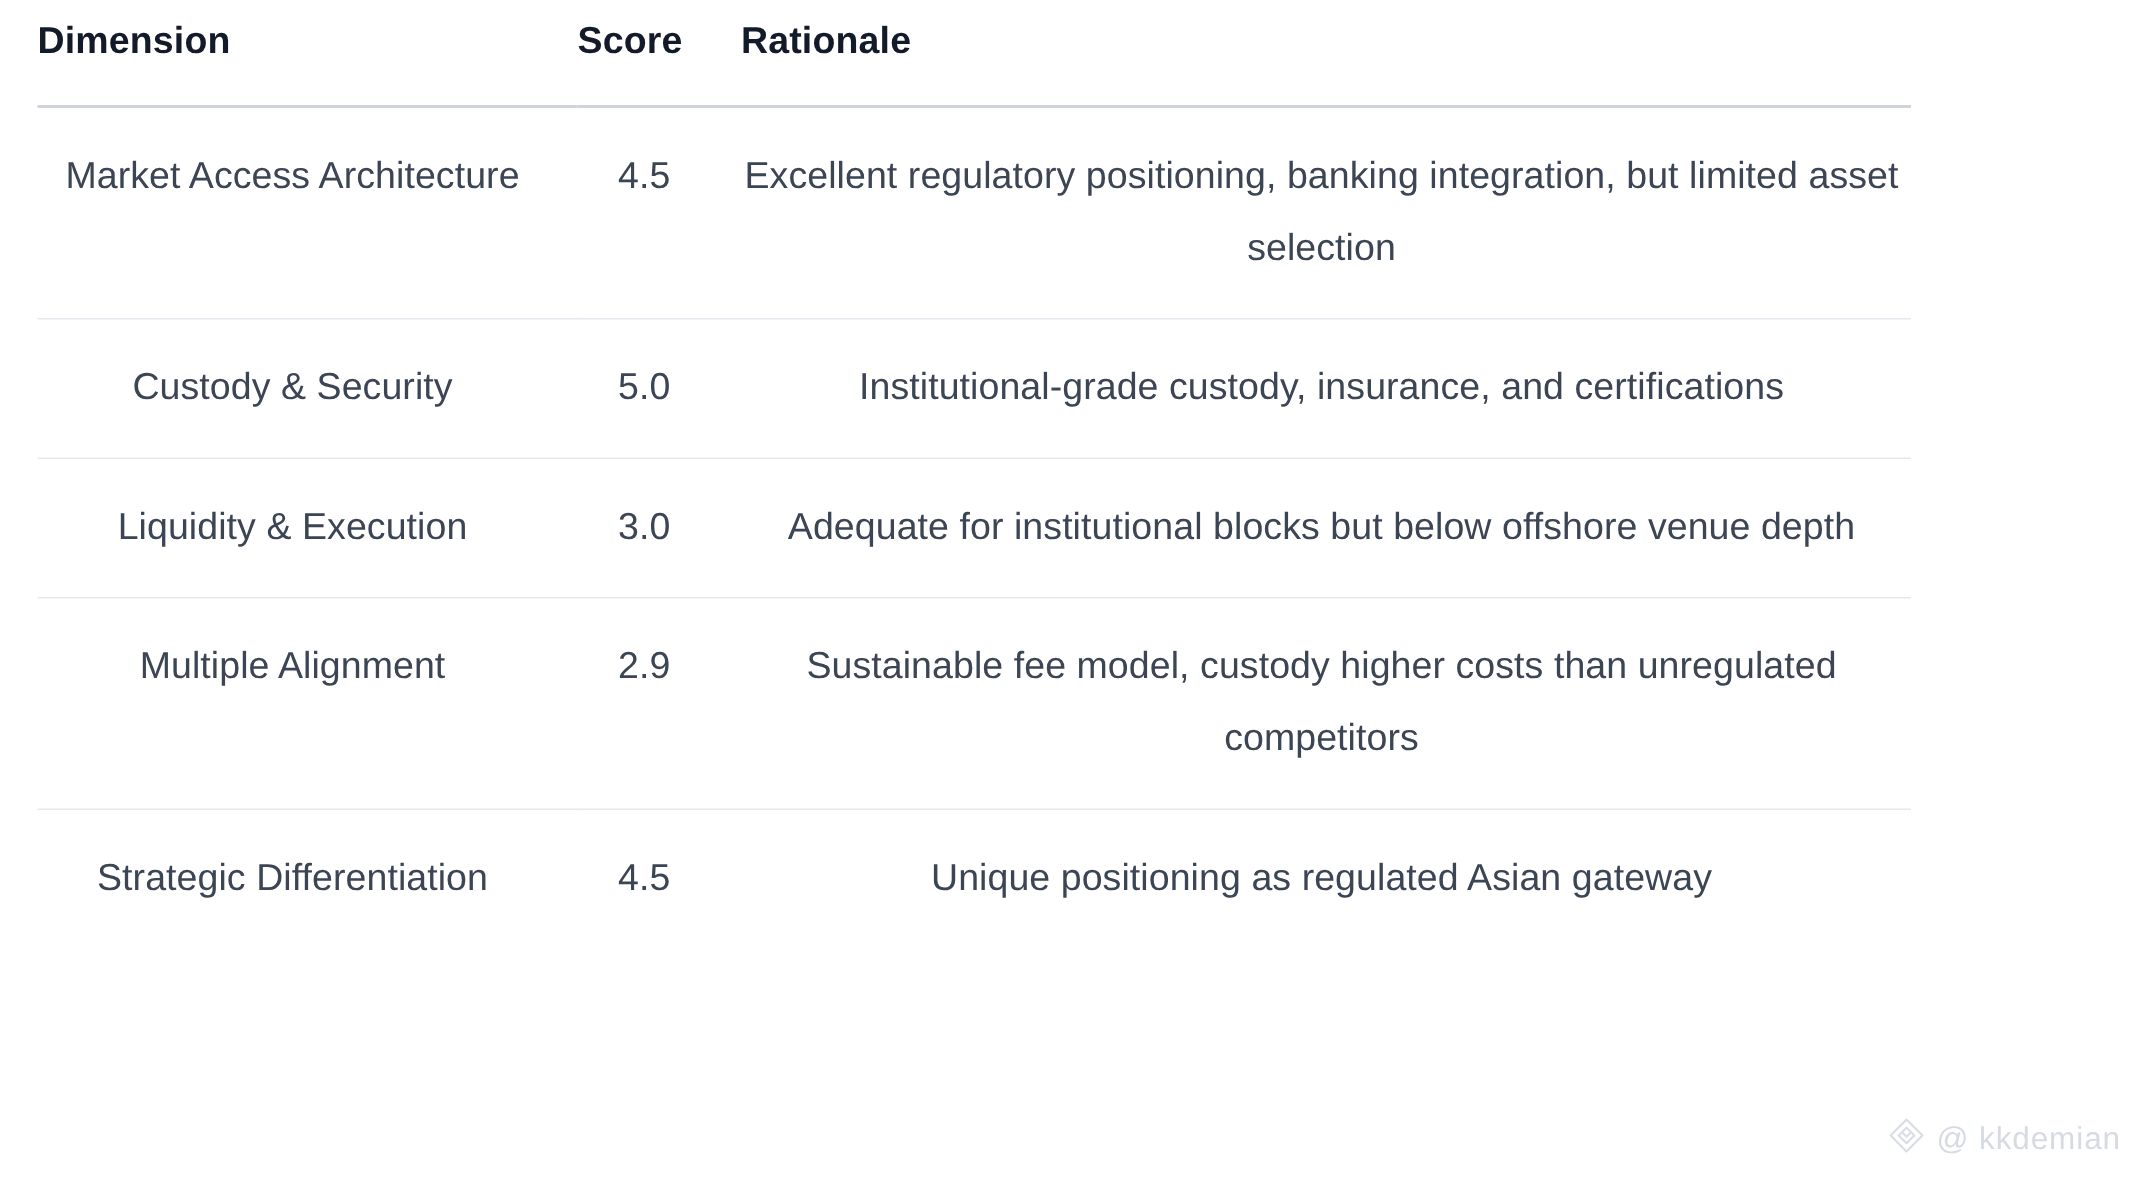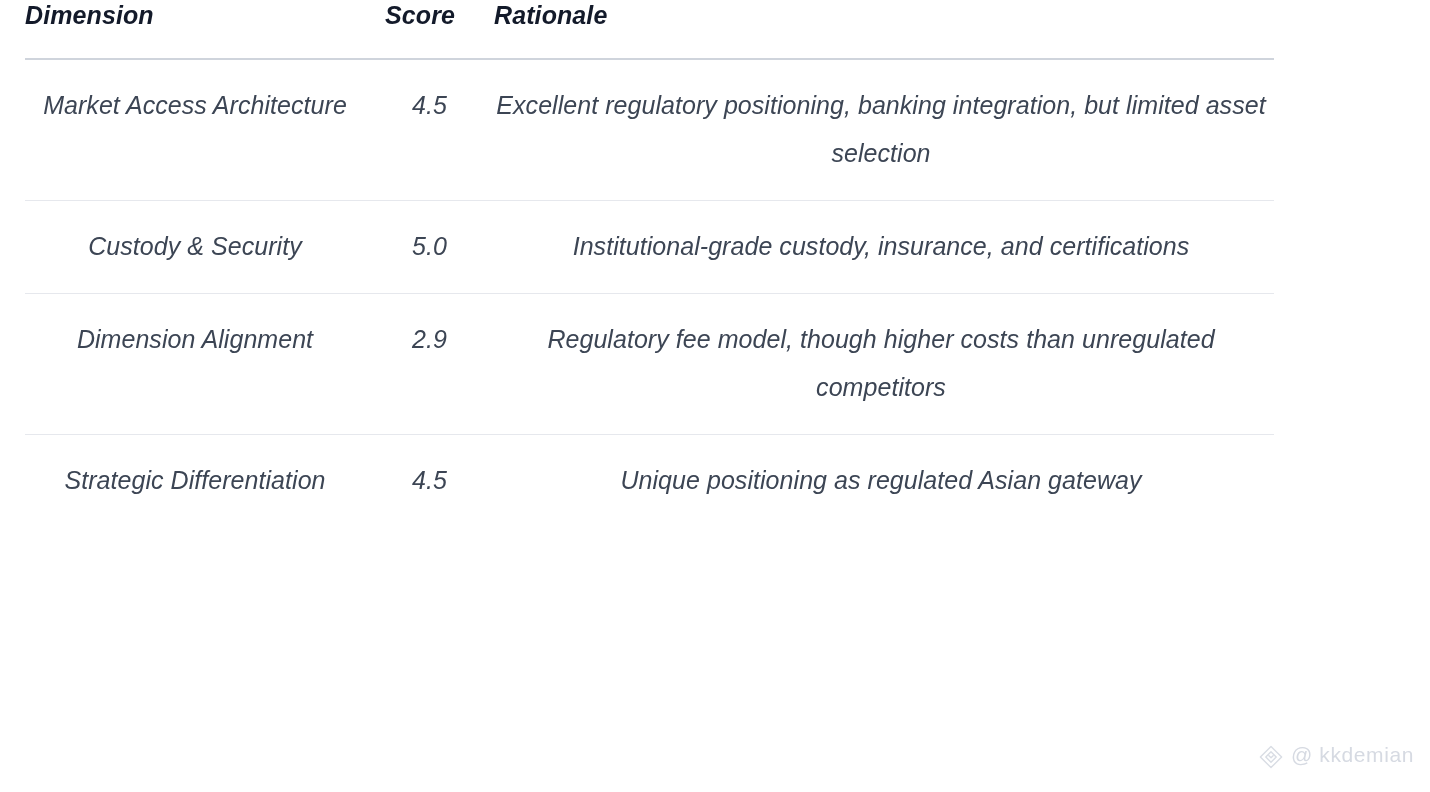--- a/index.html
+++ b/index.html
@@ -18,23 +18,22 @@
     position: relative;
     width: 1430px;
     height: 792px;
     background: #ffffff;
     overflow: hidden;
   }
 
   #table-wrap {
     position: absolute;
     left: 25px;
-    top: 0;
+    top: 12px;
     width: 1249px;
-    font-style: italic;
   }
 
   table.eval-table {
     width: 1249px;
     border-collapse: collapse;
     table-layout: fixed;
   }
 
   
   col.col-dimension { width: 360px; }
@@ -72,21 +71,21 @@
   td.cell-dimension { padding-right: 20px; }
   td.cell-score     { padding-right: 20px; }
   td.cell-rationale { padding-right: 6px; }
 
   
   #watermark {
     position: absolute;
     right: 16px;
     bottom: 22px;
     display: flex;
-    align-items: flex-start;
+    align-items: flex-end;
     gap: 7px;
     color: #d6dae2;
     font-size: 21px;
     font-weight: 400;
     letter-spacing: 0.6px;
     user-select: none;
     pointer-events: none;
   }
   #watermark .wm-logo {
     display: block;
@@ -122,23 +121,28 @@
           <td class="cell-dimension">Market Access Architecture</td>
           <td class="cell-score">4.5</td>
           <td class="cell-rationale">Excellent regulatory positioning, banking integration, but limited asset selection</td>
         </tr>
         <tr>
           <td class="cell-dimension">Custody &amp; Security</td>
           <td class="cell-score">5.0</td>
           <td class="cell-rationale">Institutional-grade custody, insurance, and certifications</td>
         </tr>
         <tr>
-          <td class="cell-dimension">Dimension Alignment</td>
+          <td class="cell-dimension">Liquidity &amp; Execution</td>
+          <td class="cell-score">3.0</td>
+          <td class="cell-rationale">Adequate for institutional blocks but below offshore venue depth</td>
+        </tr>
+        <tr>
+          <td class="cell-dimension">Multiple Alignment</td>
           <td class="cell-score">2.9</td>
-          <td class="cell-rationale">Regulatory fee model, though higher costs than unregulated competitors</td>
+          <td class="cell-rationale">Sustainable fee model, custody higher costs than unregulated competitors</td>
         </tr>
         <tr>
           <td class="cell-dimension">Strategic Differentiation</td>
           <td class="cell-score">4.5</td>
           <td class="cell-rationale">Unique positioning as regulated Asian gateway</td>
         </tr>
       </tbody>
     </table>
   </div>
 

